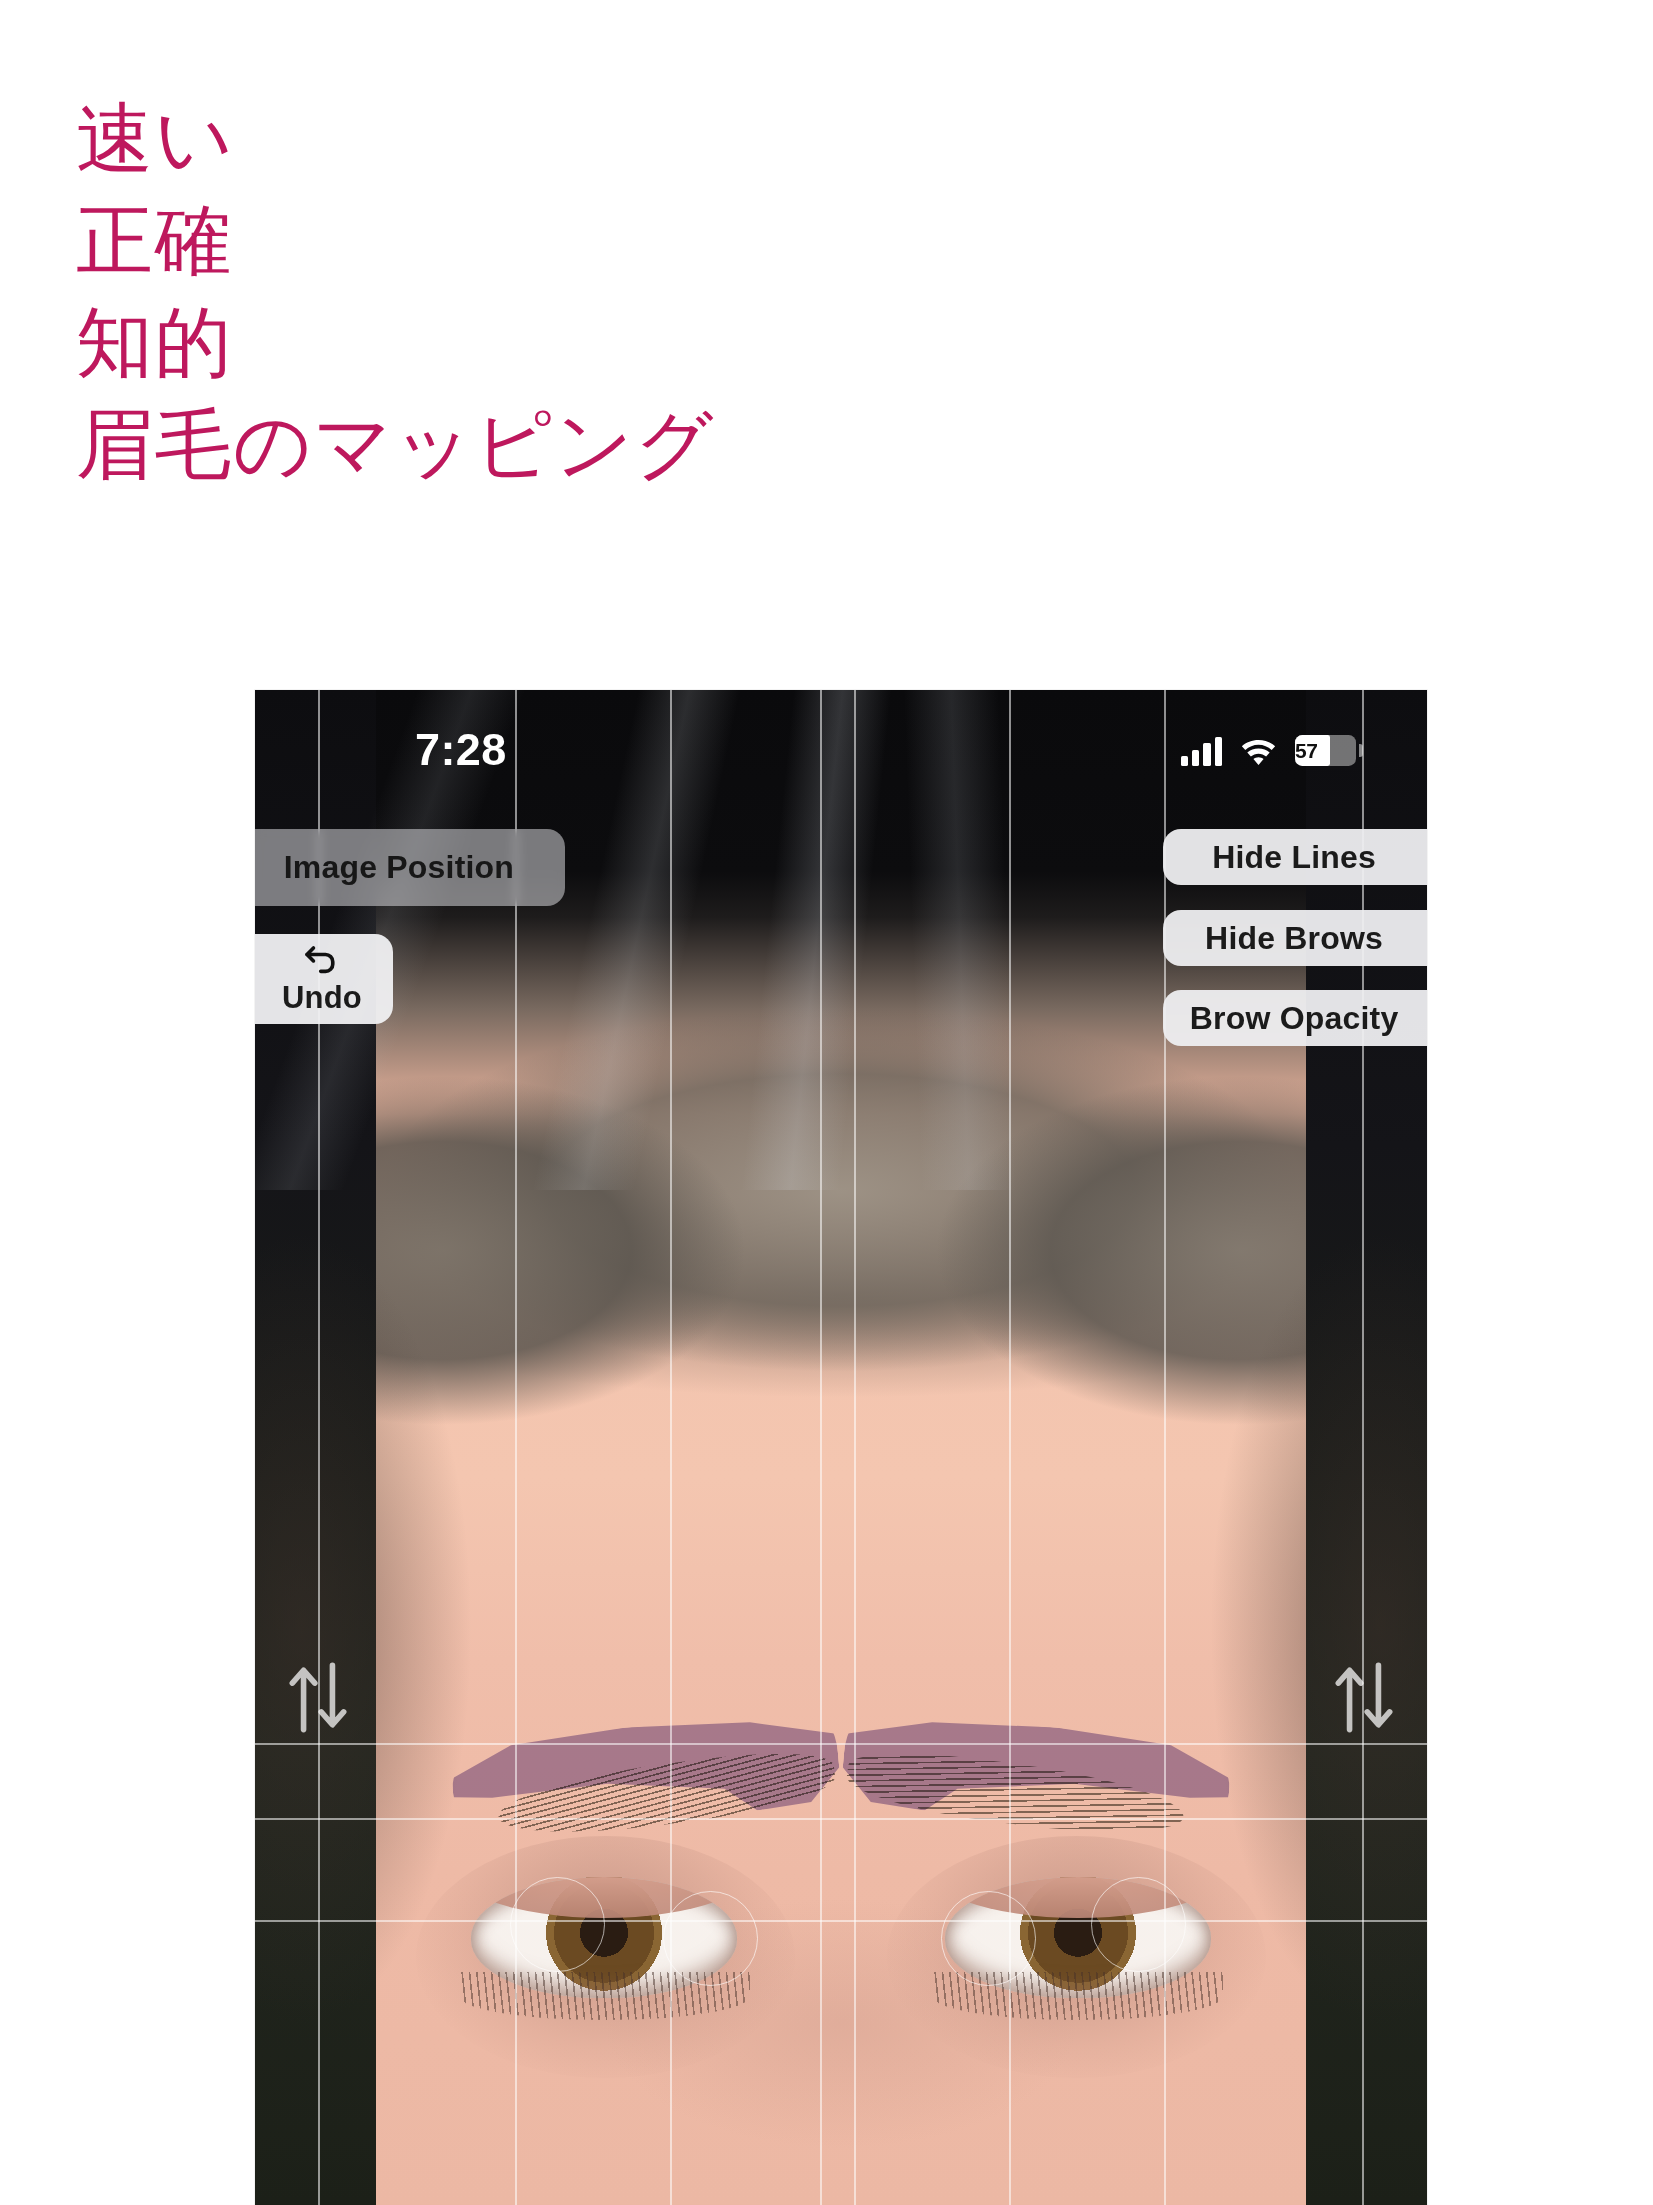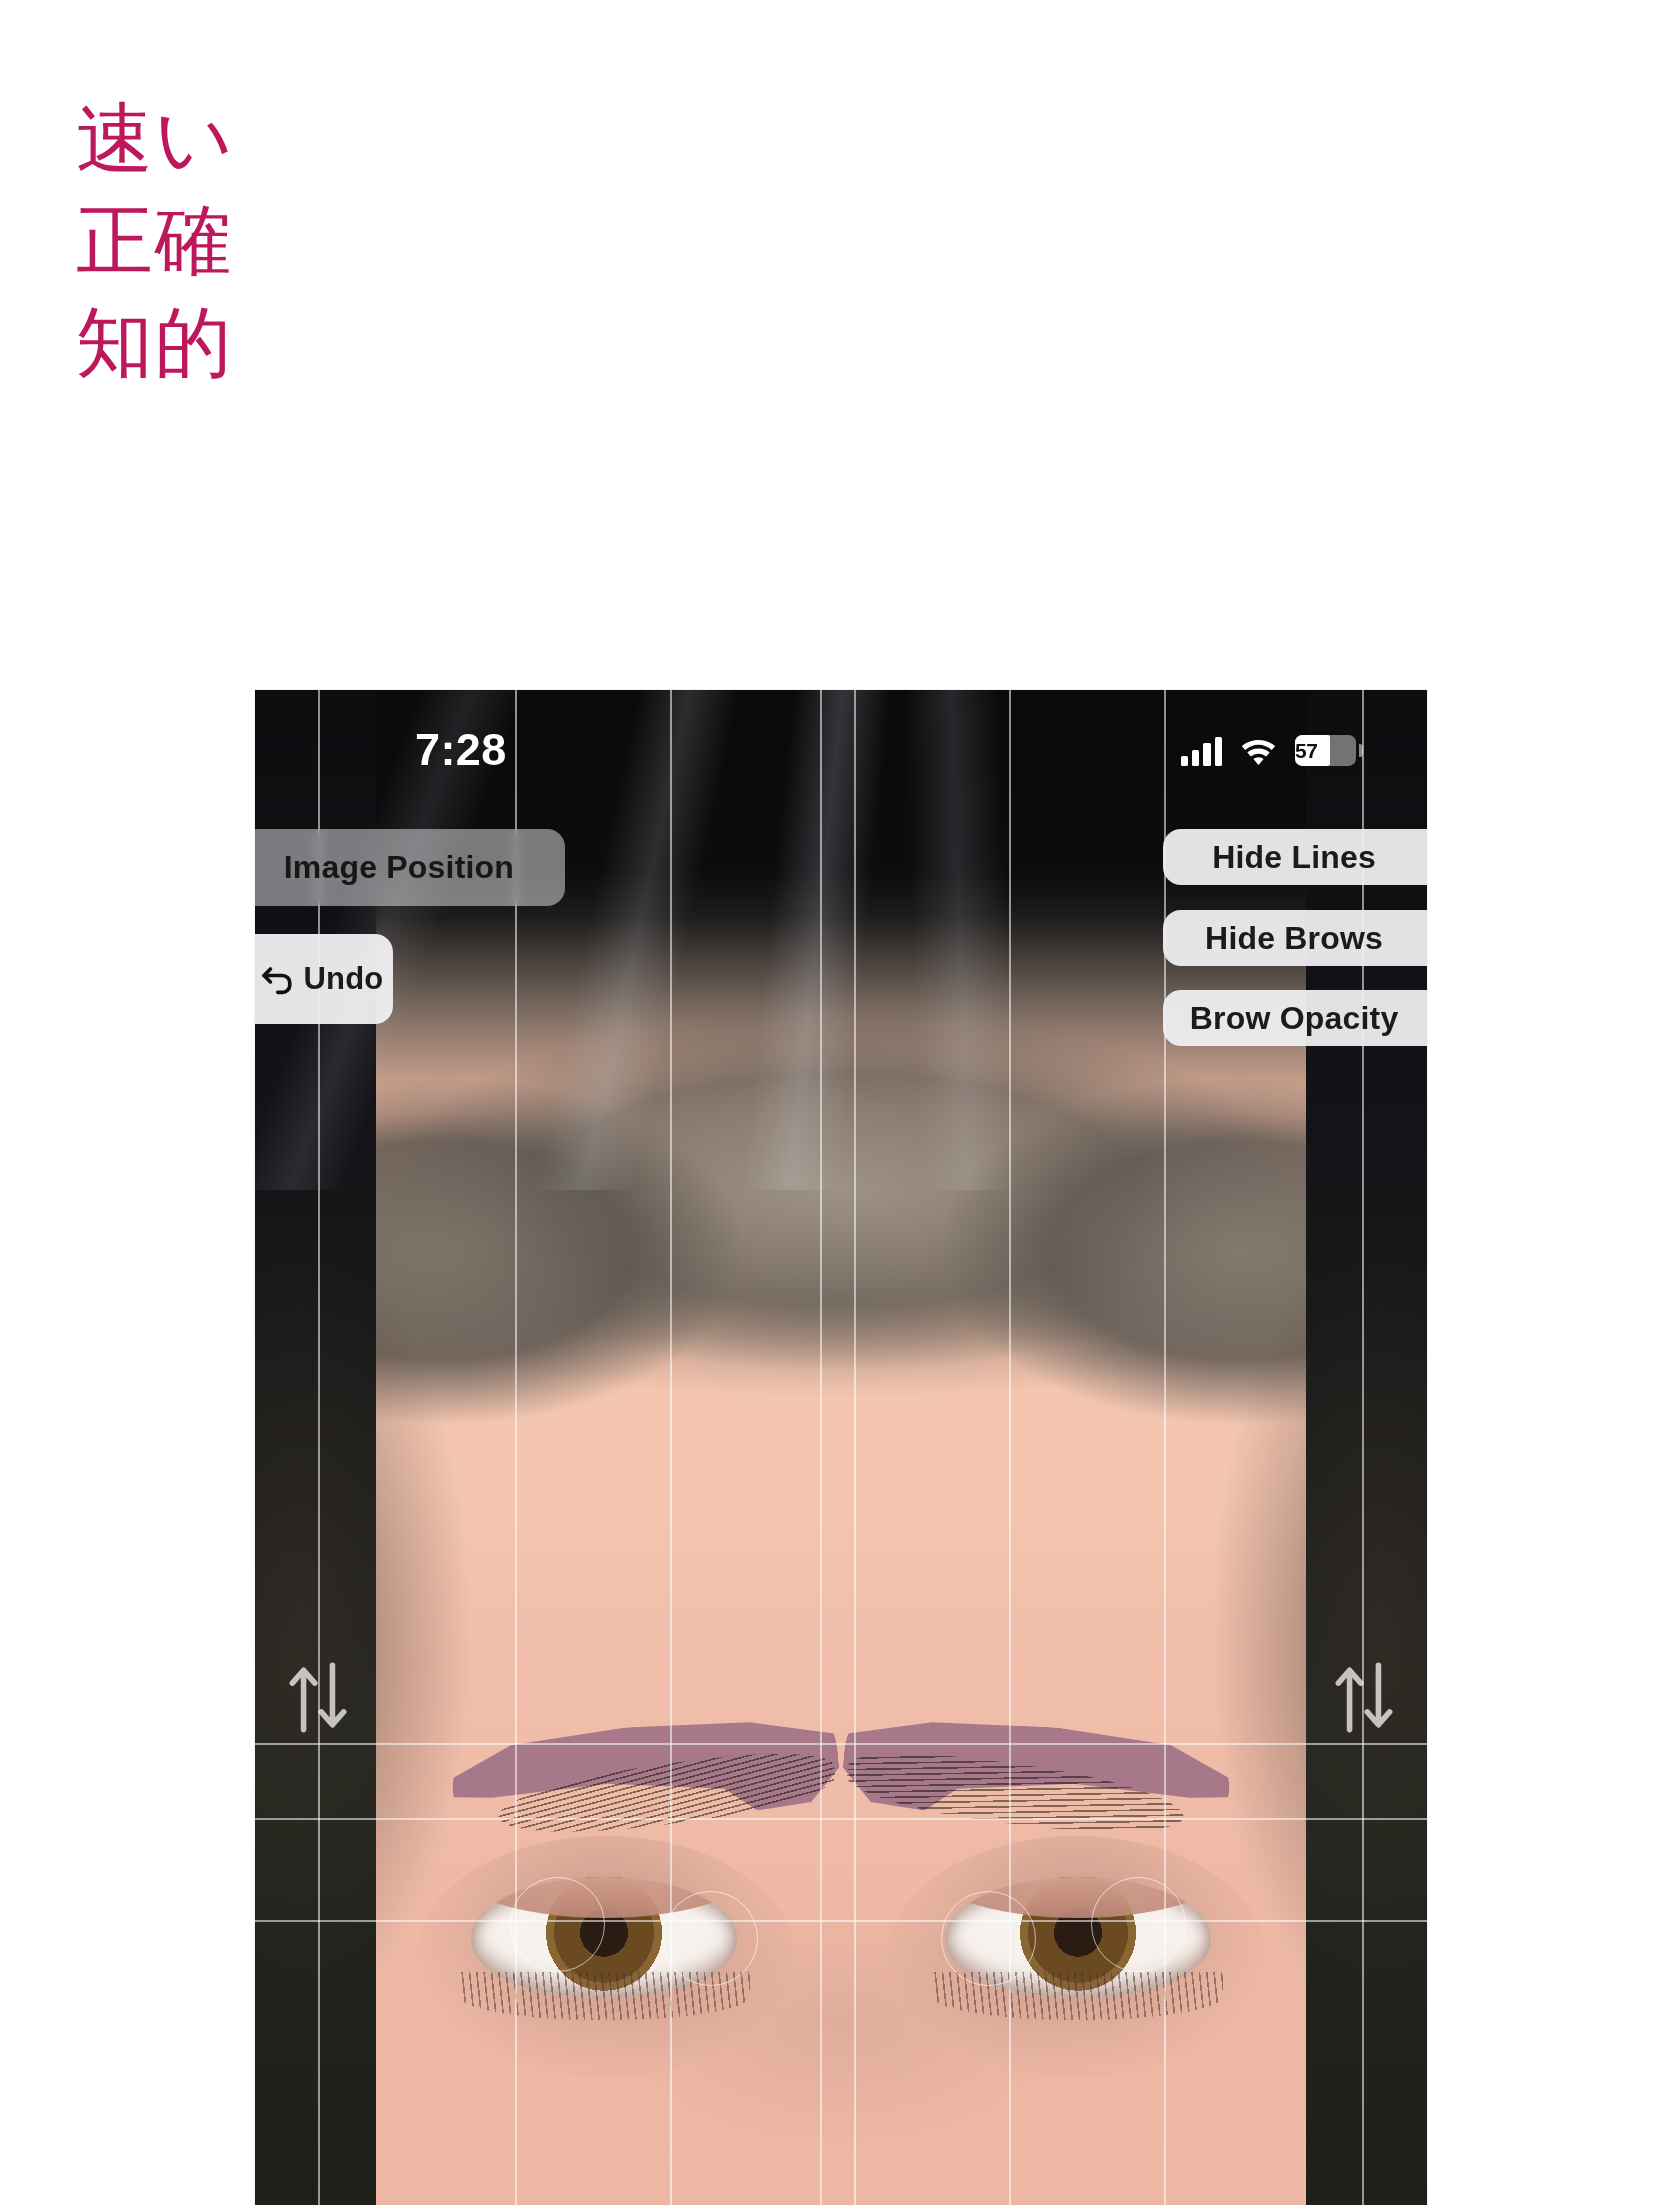--- a/index.html
+++ b/index.html
@@ -330,21 +330,21 @@
     color: #171717;
   }
 
   .btn-undo {
     left: -22.6px;
     top: 244px;
     width: 161px;
     height: 90px;
     border-radius: 18px;
     background: rgba(240,240,242,0.95);
-    flex-direction: row;
+    flex-direction: column;
     gap: 6px;
     padding-left: 18px;
   }
   .btn-undo .undo-icon { width: 37px; height: 31px; }
   .btn-undo .undo-icon svg { display: block; width: 100%; height: 100%; }
   .btn-undo .undo-label { font-size: 31px; font-weight: 600; }
 
   .btn-right {
     right: -22.6px;
     width: 287px;
@@ -361,20 +361,21 @@
 </style>
 </head>
 <body>
 
 <div class="page">
 
   <h1 class="headline">
     <span class="headline-line">速い</span>
     <span class="headline-line">正確</span>
     <span class="headline-line">知的</span>
+    <span class="headline-line">眉毛のマッピング</span>
   </h1>
 
 
   <div class="shot">
 
     <div class="photo"></div>
     <div class="bg-dark-left"></div>
     <div class="bg-dark-right"></div>
     <div class="streaks"></div>
     <div class="face-shade"></div>

